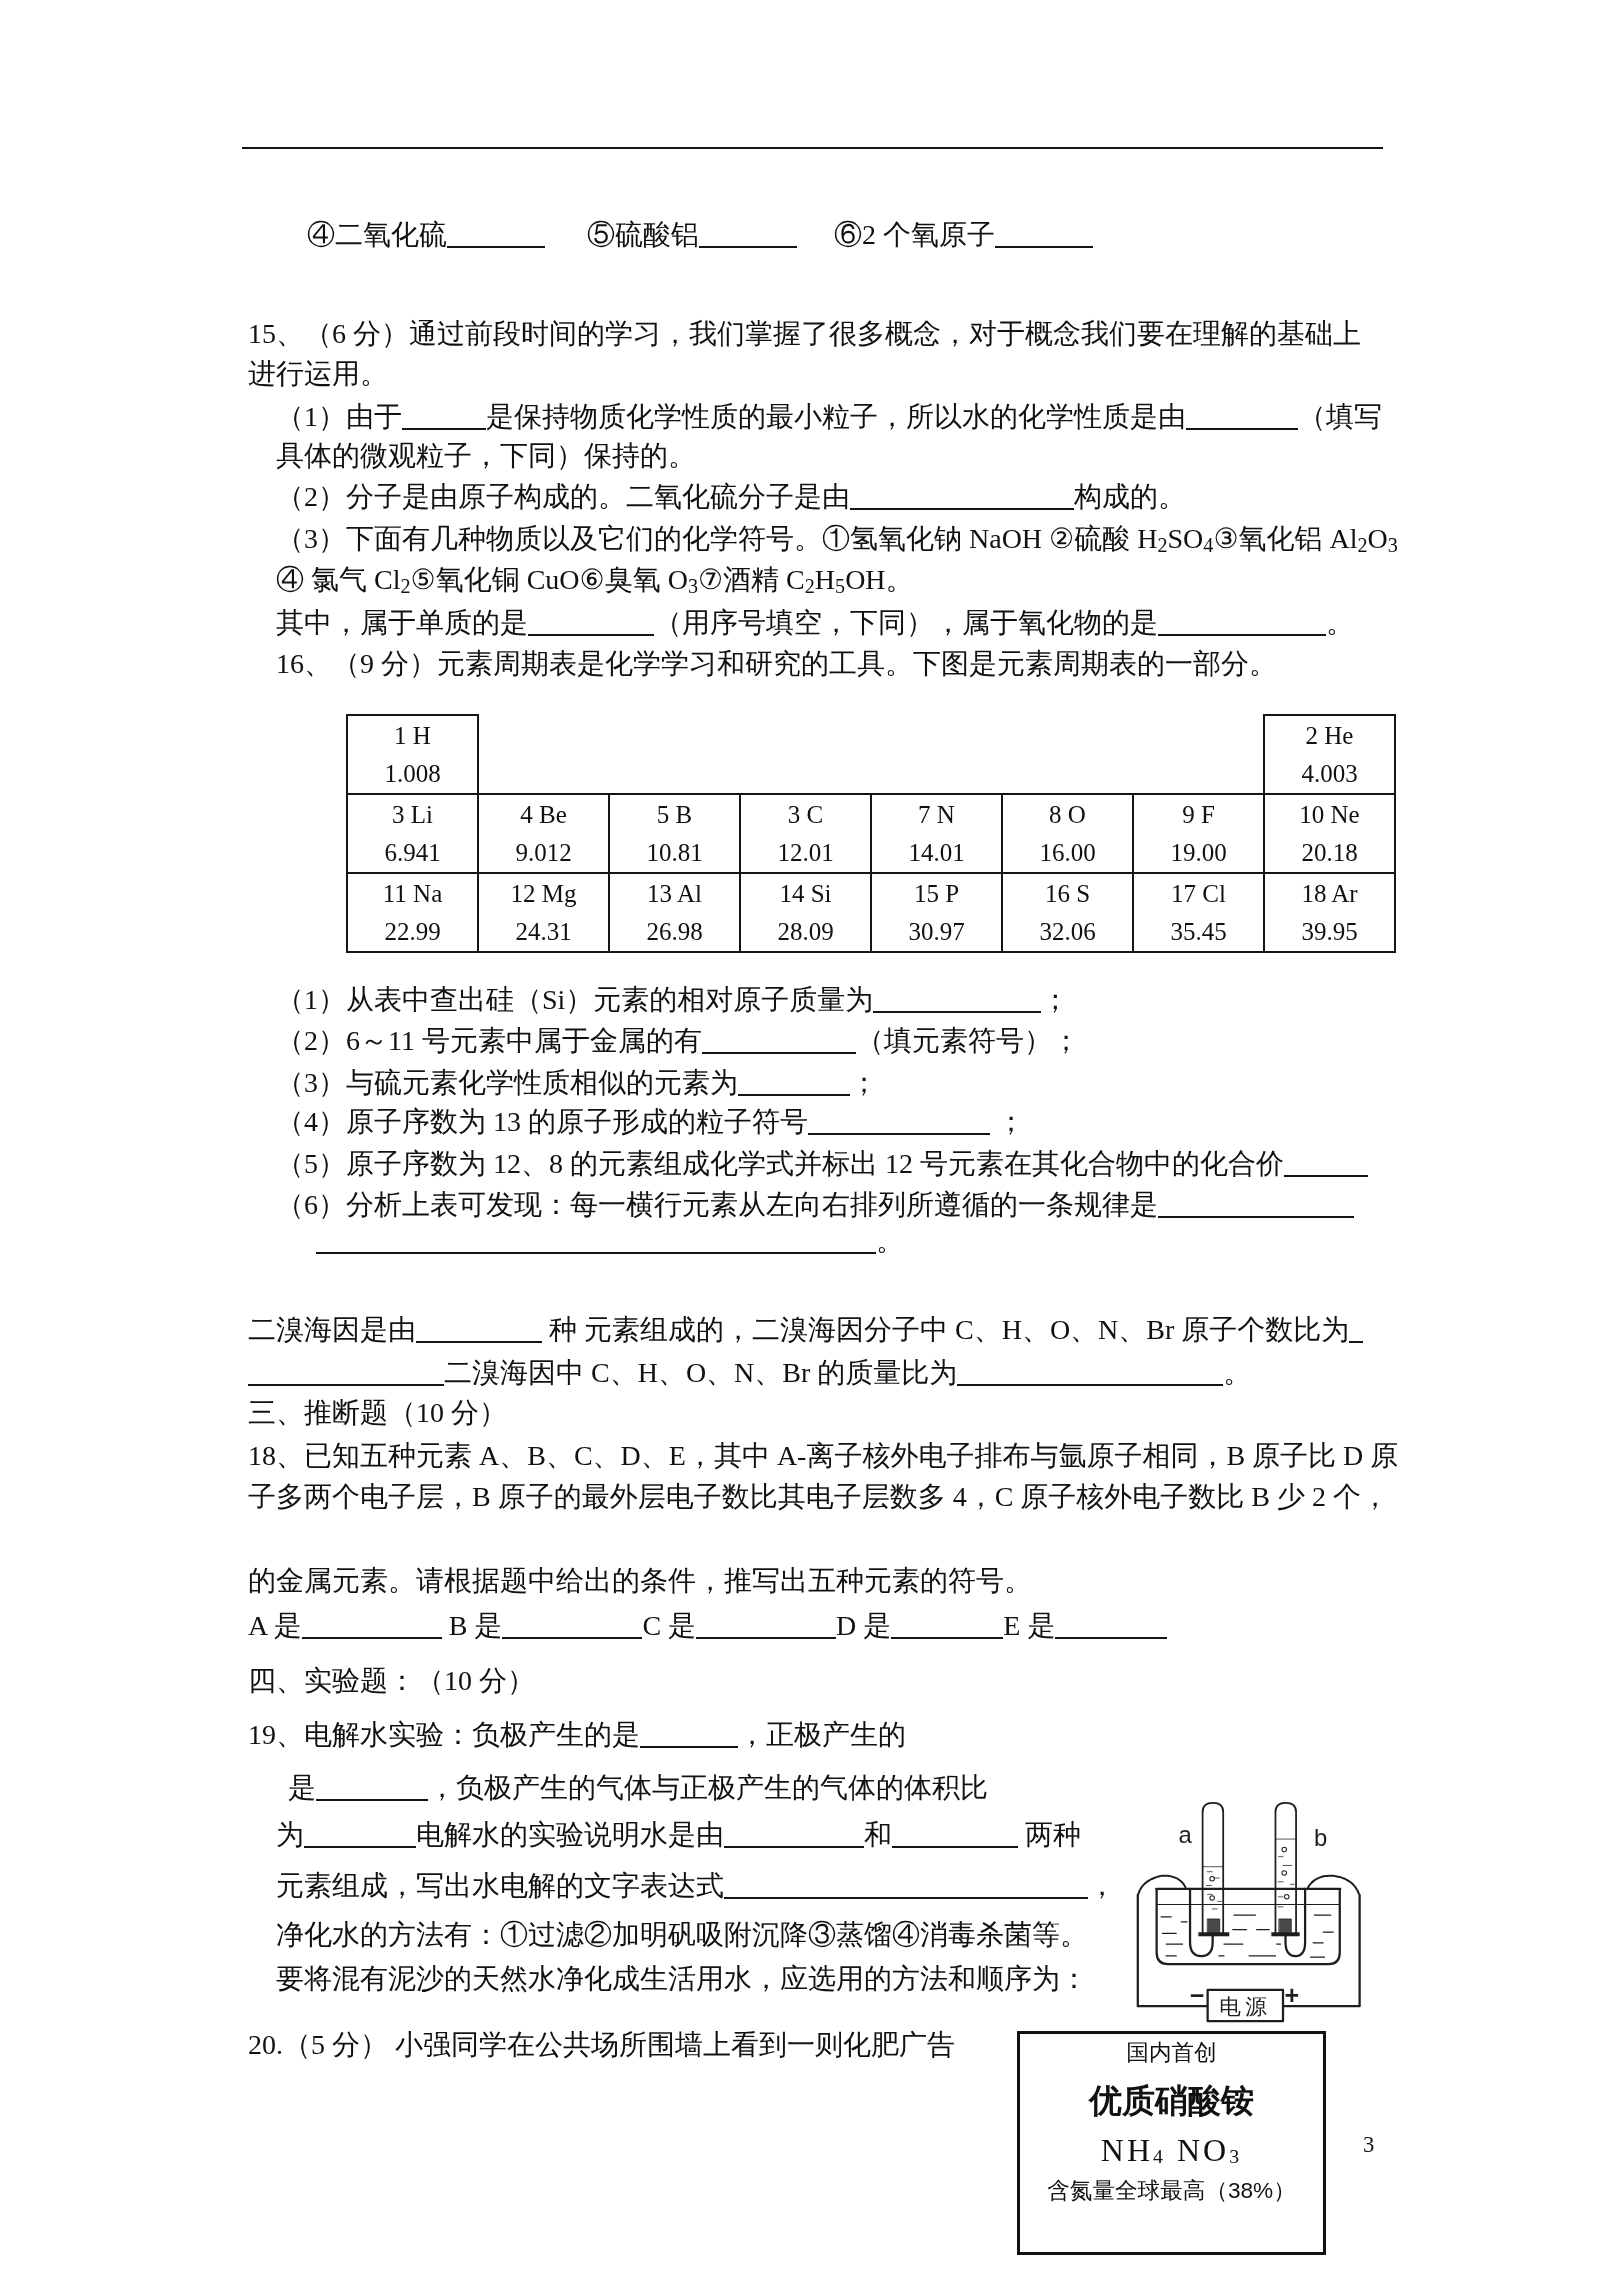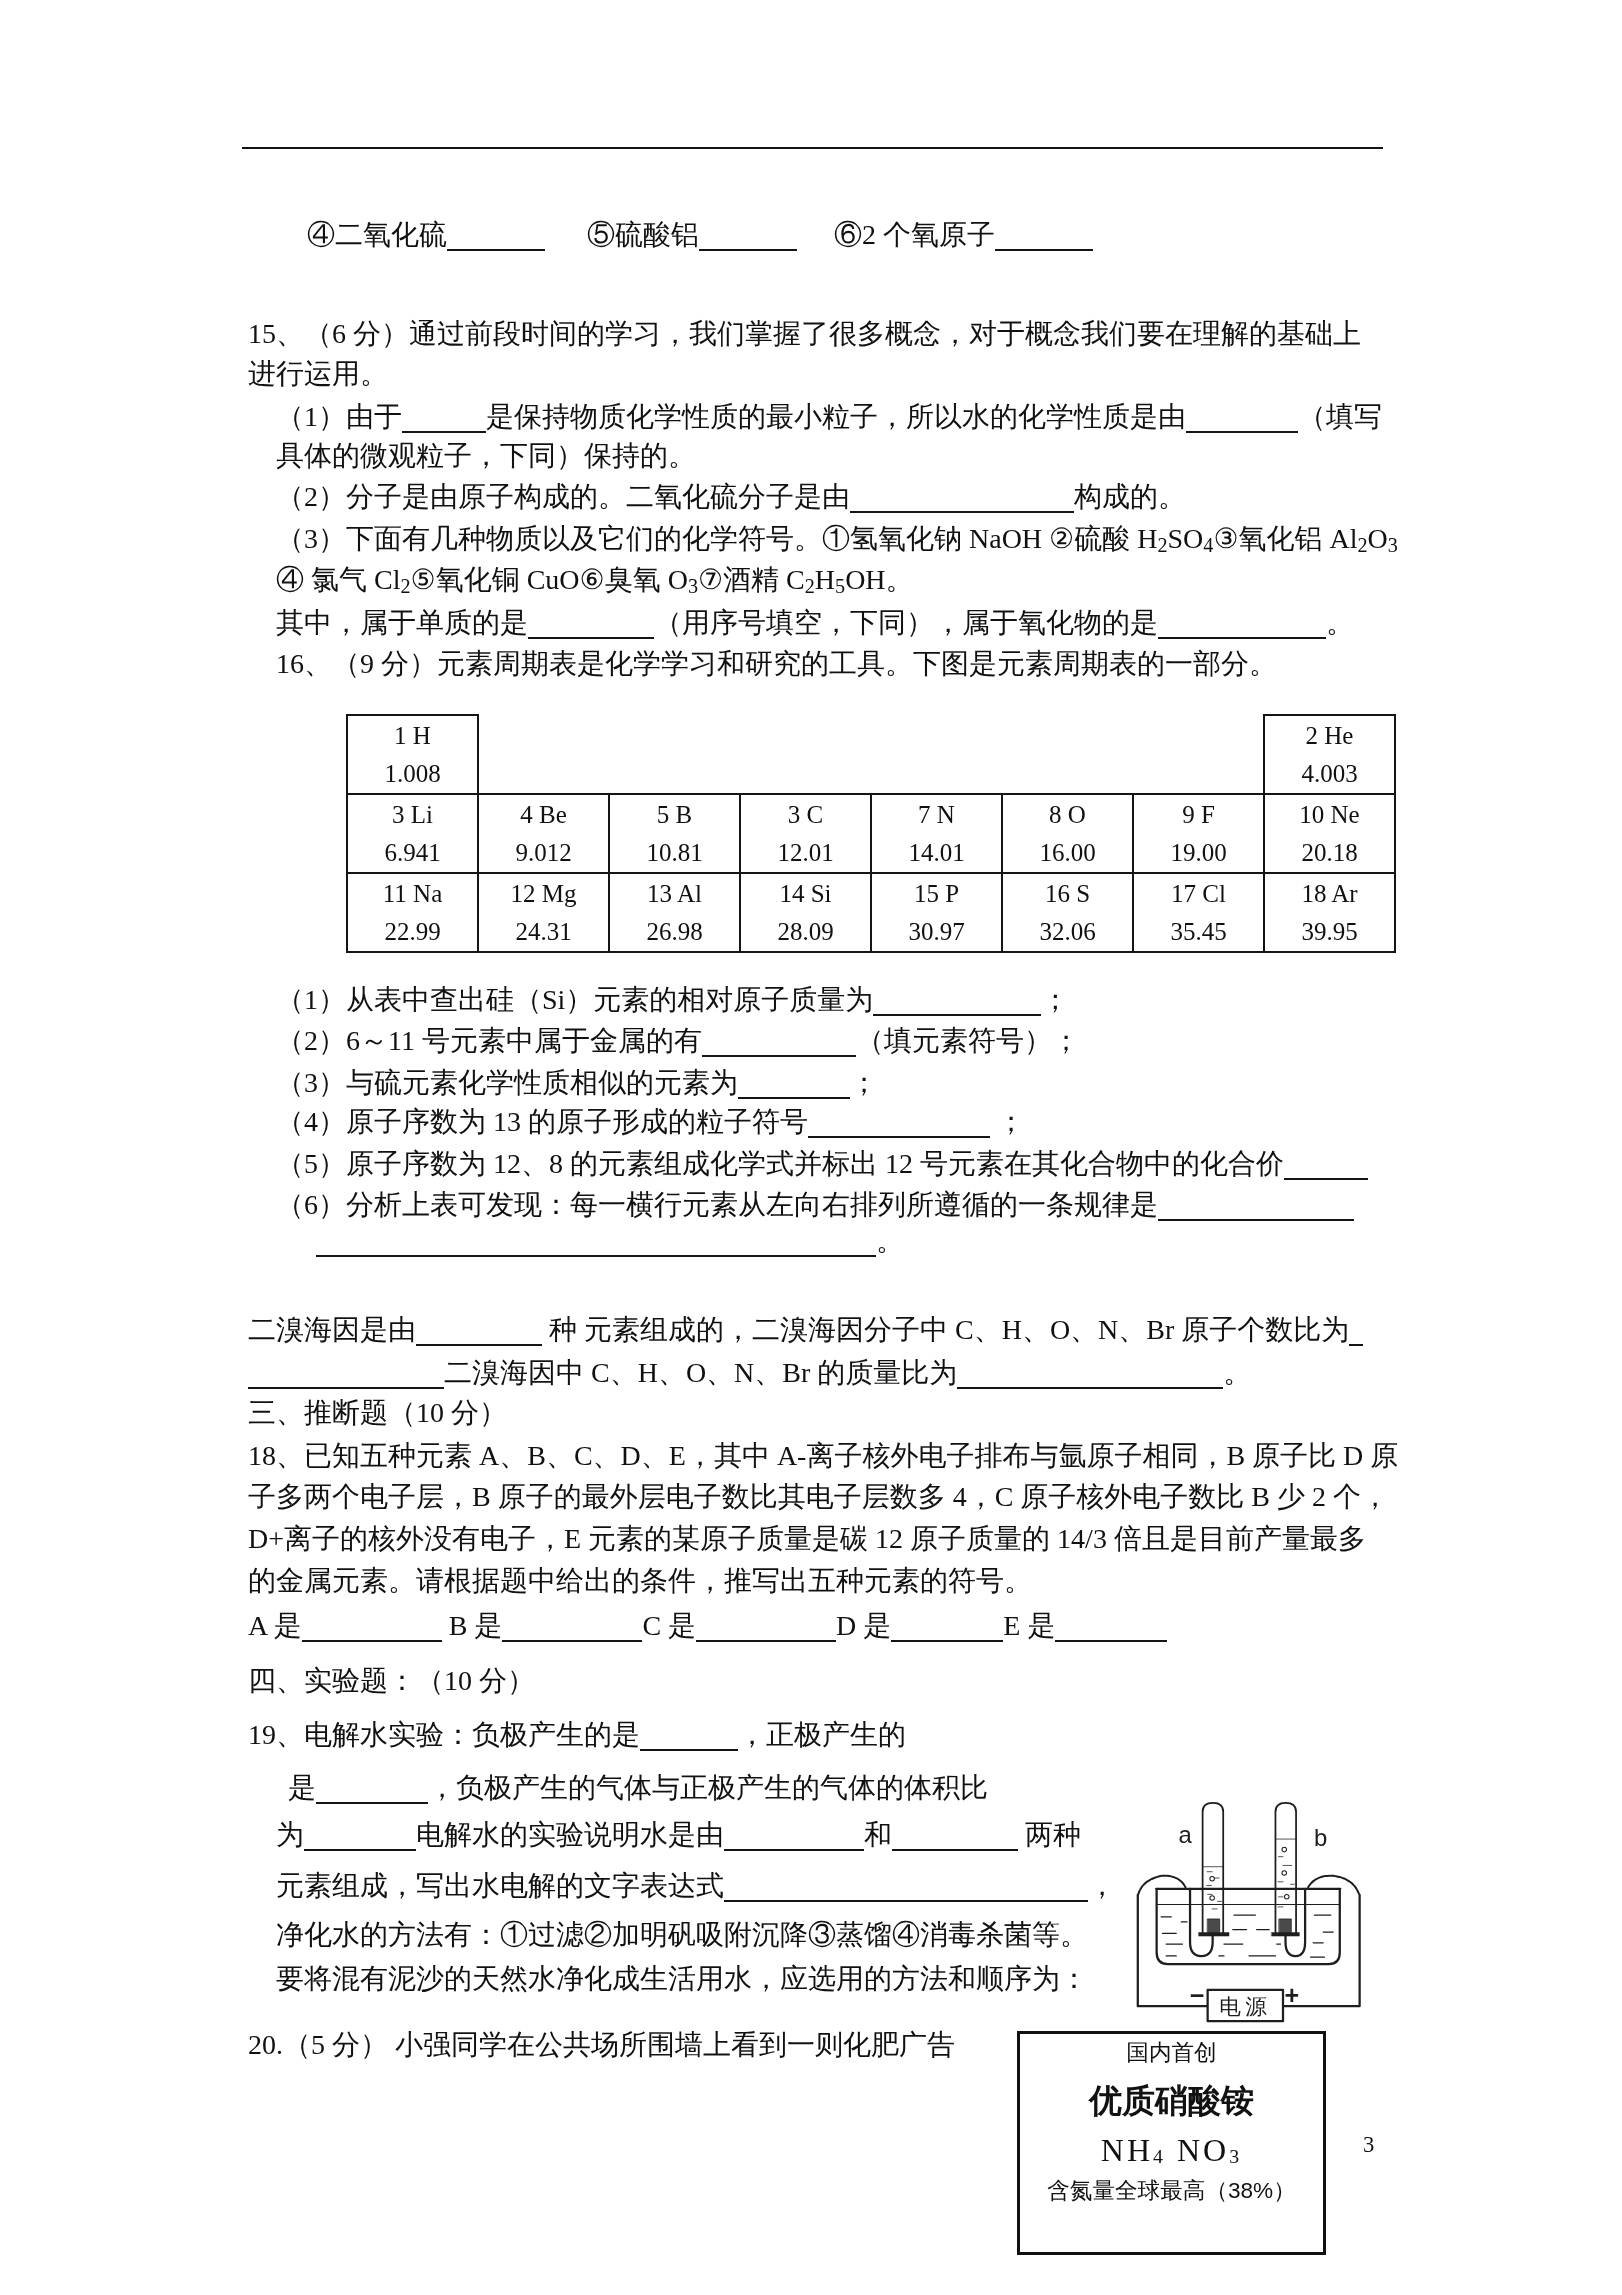--- a/index.html
+++ b/index.html
@@ -3,21 +3,21 @@
 <meta charset="utf-8">
 <style>
   html, body { margin: 0; padding: 0; background: #ffffff; }
   #page {
     position: relative; width: 1623px; height: 2295px; overflow: hidden;
     background: #ffffff; color: #111111;
     font-family: "Liberation Serif", "DejaVu Serif", serif;
   }
   .rule { position: absolute; left: 242px; top: 147px; width: 1141px; height: 2.3px; background: #141414; }
   .ln {
-    position: absolute; display: flex; align-items: flex-end;
+    position: absolute; display: flex; align-items: flex-start;
     font-size: 28px; line-height: 33px; white-space: pre;
   }
   .ln > span { white-space: pre; }
   .blank {
     display: inline-block; line-height: 1; color: transparent;
     border-bottom: 2.3px solid #151515;
   }
   .ln sub { font-size: 0.72em; vertical-align: -0.22em; line-height: 0; }
   .it2 { margin-left: 42px; }
   .it3 { margin-left: 37px; }
@@ -238,23 +238,20 @@
 
   <div class="ln" style="top:1396px;left:248px">
     <span>三、推断题（10 分）</span>
   </div>
 
   <div class="ln" style="top:1439px;left:248px">
     <span>18、已知五种元素 A、B、C、D、E，其中 A-离子核外电子排布与氩原子相同，B 原子比 D 原</span>
   </div>
   <div class="ln" style="top:1480px;left:248px">
     <span>子多两个电子层，B 原子的最外层电子数比其电子层数多 4，C 原子核外电子数比 B 少 2 个，</span>
-  </div>
-  <div class="ln" style="top:1522px;left:248px">
-    <span>D+离子的核外没有电子，E 元素的某原子质量是碳 12 原子质量的 14/3 倍且是目前产量最多</span>
   </div>
   <div class="ln" style="top:1564px;left:248px">
     <span>的金属元素。请根据题中给出的条件，推写出五种元素的符号。</span>
   </div>
   <div class="ln" style="top:1609px;left:248px">
     <span>A 是</span>
     <span class="blank">__________</span>
     <span> B 是</span>
     <span class="blank">__________</span>
     <span>C 是</span>

